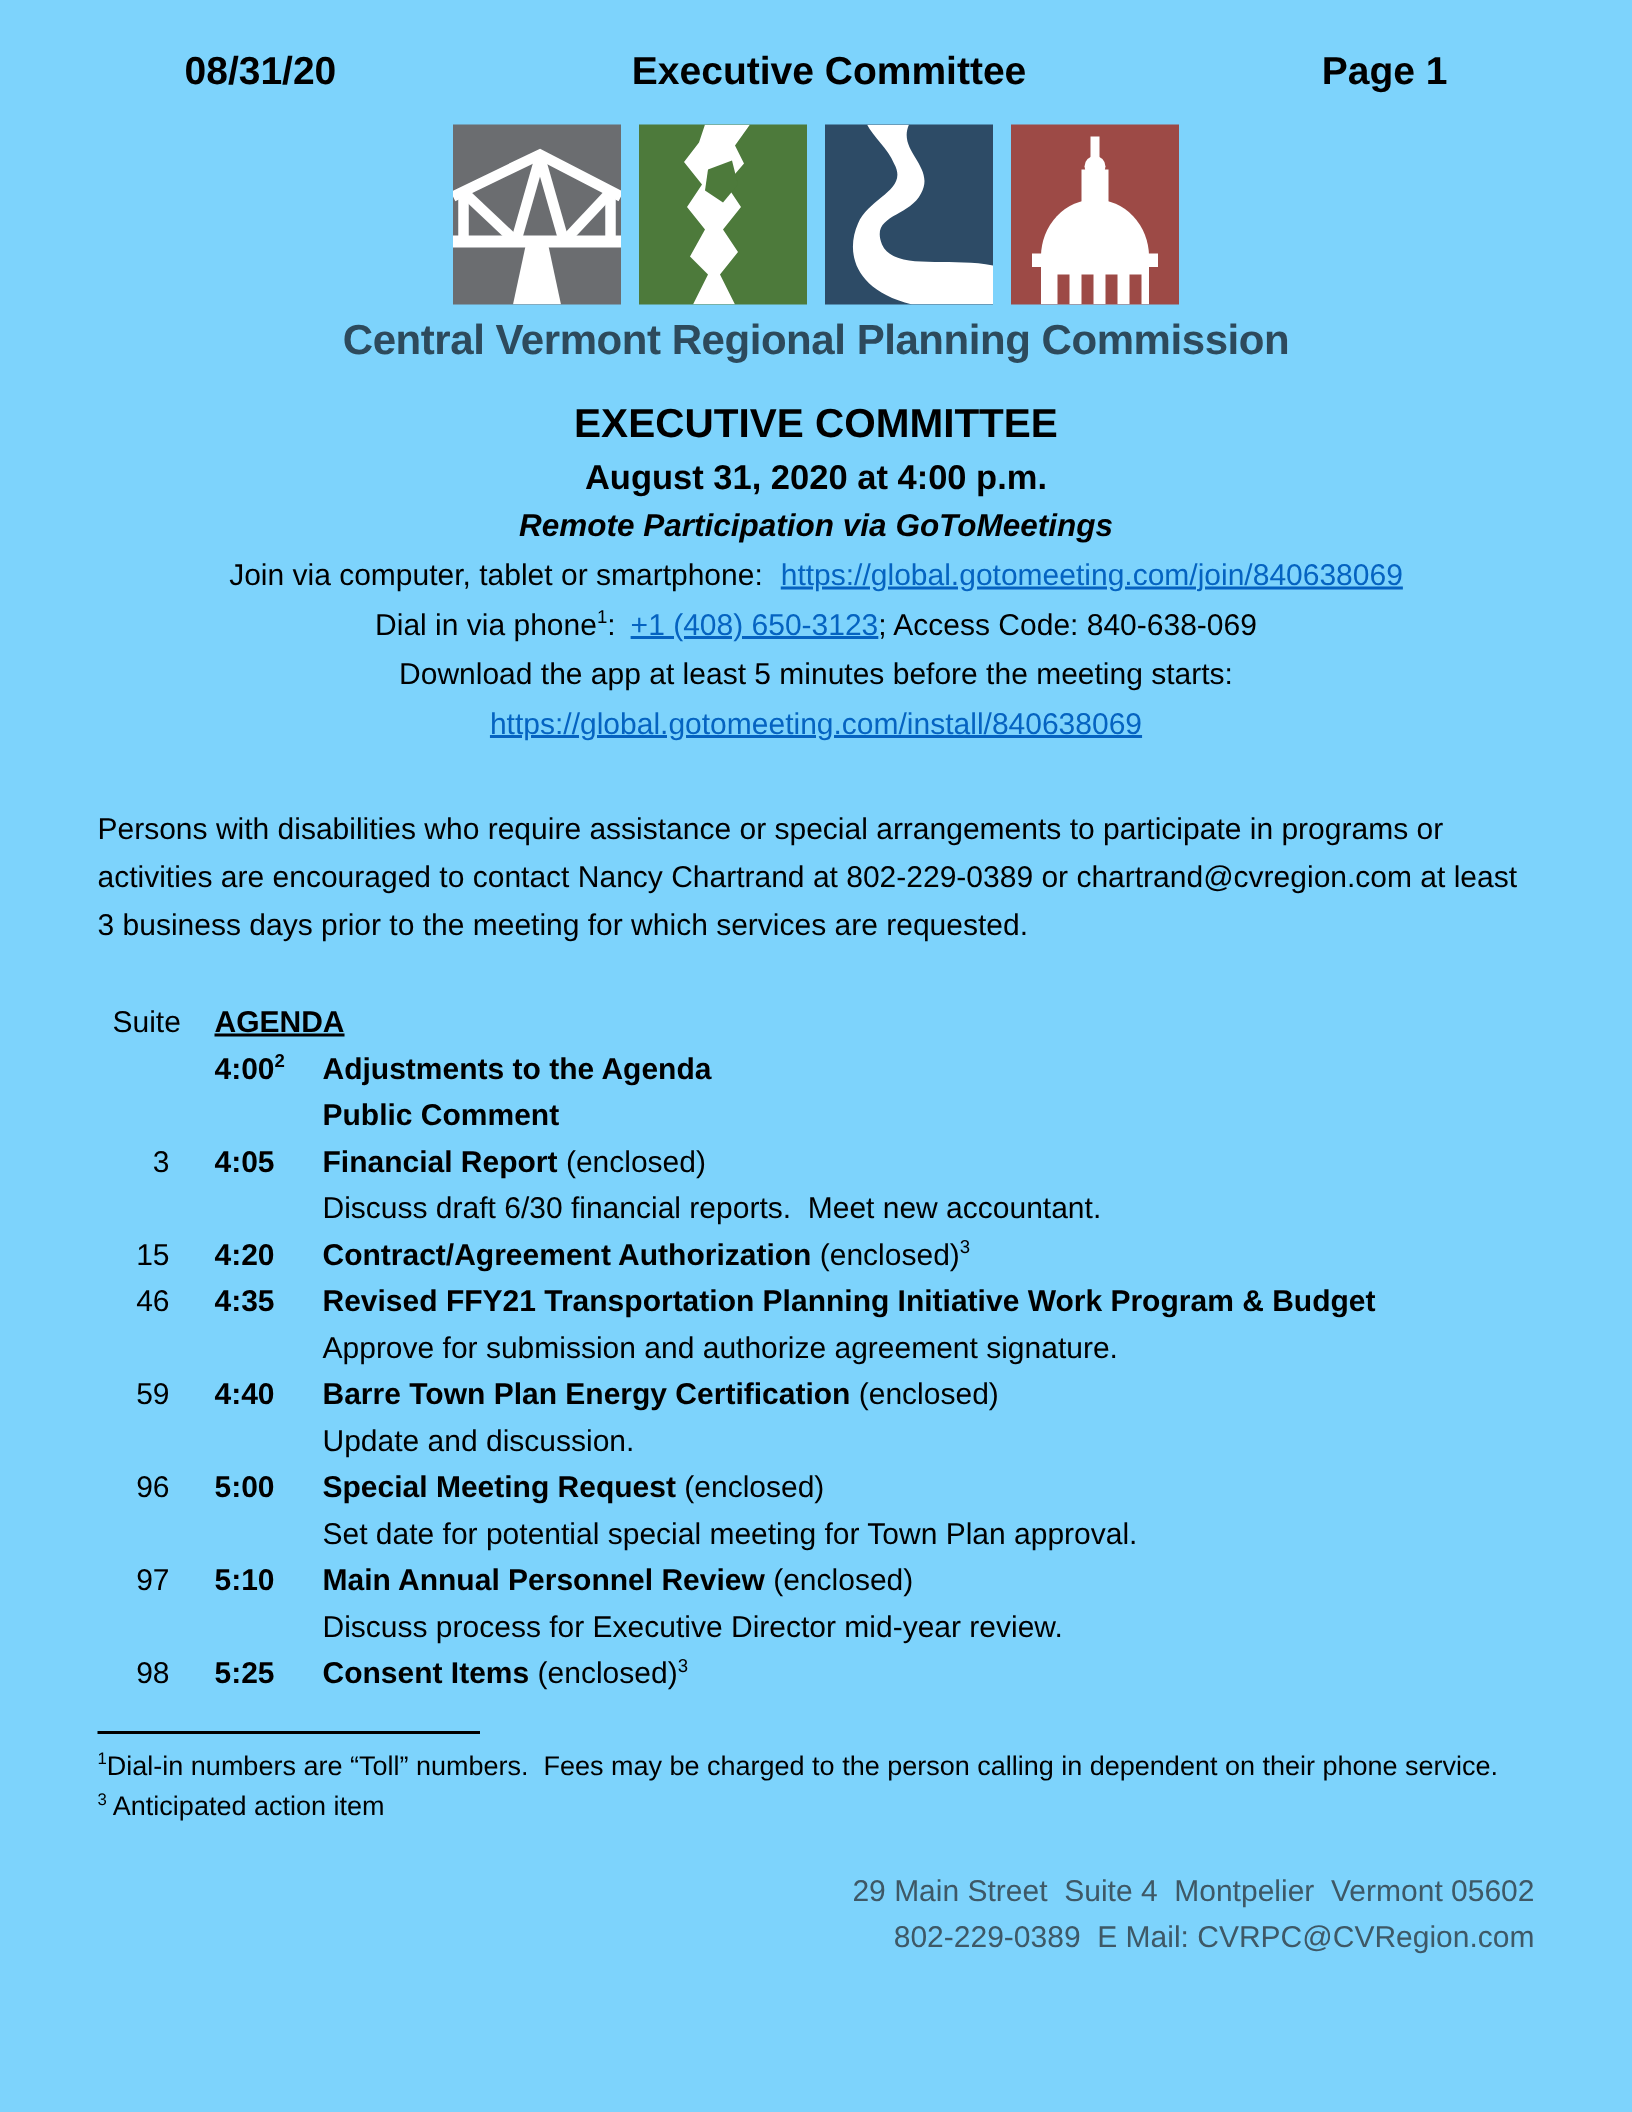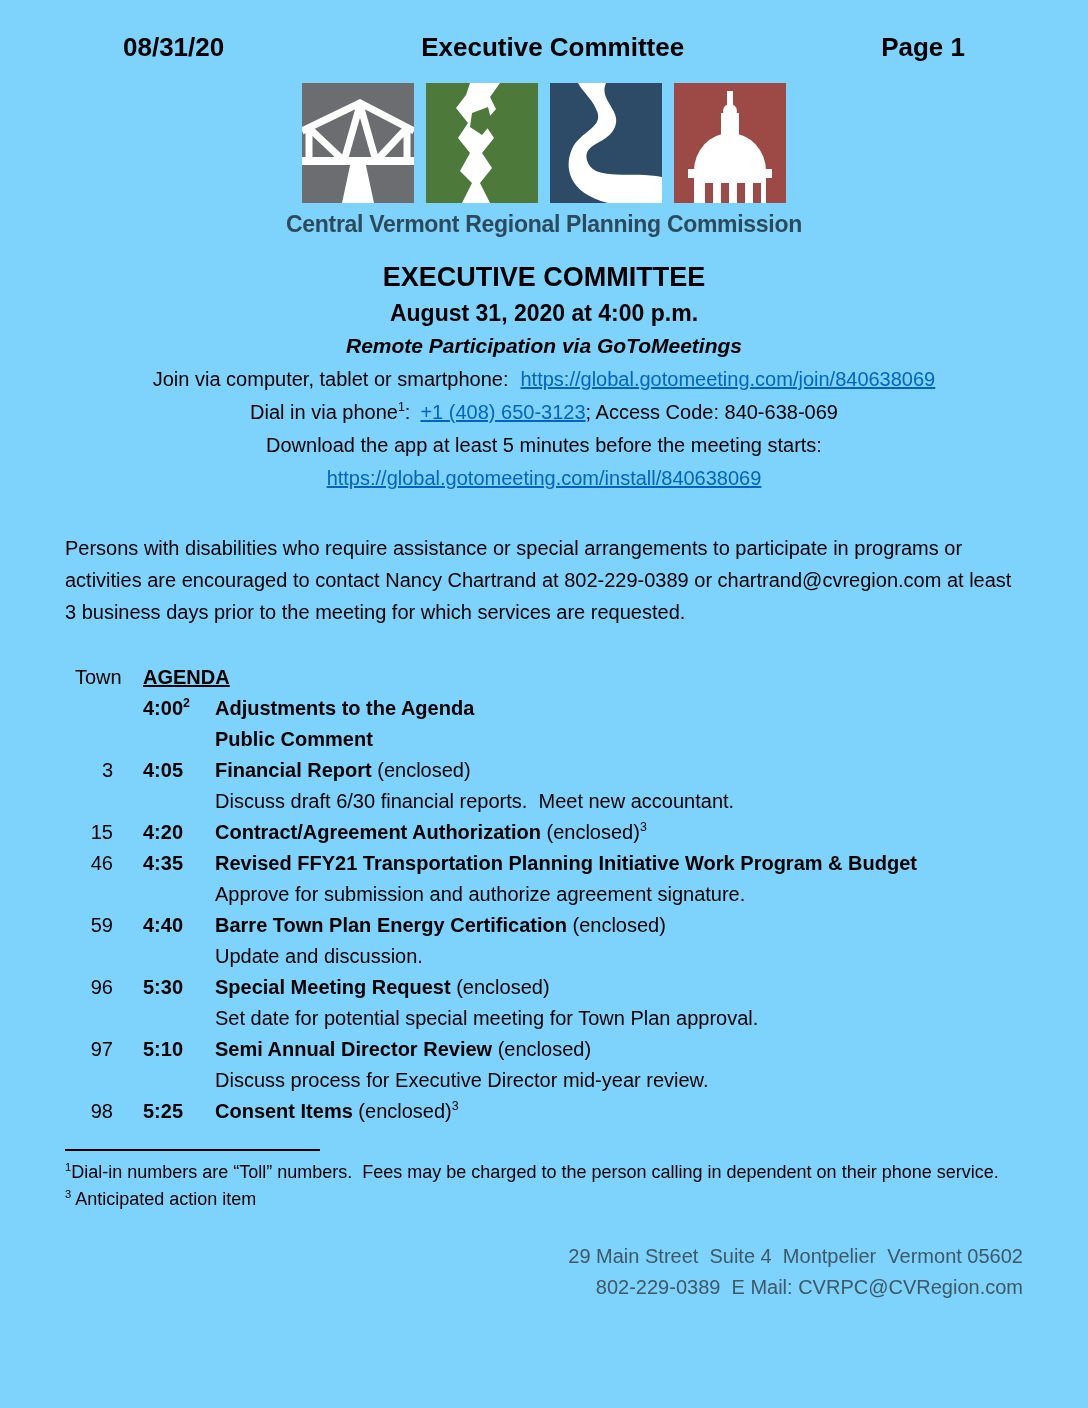--- a/index.html
+++ b/index.html
@@ -17,21 +17,21 @@
   .doc-header{display:flex; align-items:baseline; font-size:26px; font-weight:bold; padding:0 58px;}
   .doc-header .hd-date{flex:none;}
   .doc-header .hd-title{flex:1; text-align:center;}
   .doc-header .hd-page{flex:none;}
 
   
   .logo-block{text-align:center; margin-top:20px;}
   .logo-panels{display:flex; justify-content:center; gap:12px; height:120px;}
   .logo-panel{width:112px; height:120px; position:relative; overflow:hidden; flex:none;}
   .logo-panel svg{display:block; width:112px; height:120px;}
-  .org-name{margin-top:8px; font-size:23px; font-weight:bold; letter-spacing:-0.3px; color:var(--brand);}
+  .org-name{margin-top:8px; font-size:28px; font-weight:bold; letter-spacing:-0.3px; color:var(--brand);}
 
   
   .meeting{text-align:center;}
   .m-title{font-size:27px; font-weight:bold; margin-top:24px;}
   .m-date{font-size:23px; font-weight:bold; margin-top:7px;}
   .m-mode{font-size:21px; font-weight:bold; font-style:italic; margin-top:7px;}
   .m-line{font-size:20px; margin-top:10px;}
   a.link{color:var(--link); text-decoration:underline; cursor:pointer;}
   .join-link{margin-left:12px;}
   .dial-link{margin-left:10px;}
@@ -136,21 +136,21 @@
 
     <div class="m-line">
       <a class="link">https://global.gotomeeting.com/install/840638069</a>
     </div>
   </div>
 
   <p class="notice">Persons with disabilities who require assistance or special arrangements to participate in programs or activities are encouraged to contact Nancy Chartrand at 802-229-0389 or chartrand@cvregion.com at least 3 business days prior to the meeting for which services are requested.</p>
 
   <div class="agenda">
     <div class="agenda-head">
-      <span class="ph">Town</span>
+      <span class="ph">Suite</span>
       <span class="ah">AGENDA</span>
     </div>
     <div id="agenda-list">
         <div class="agenda-row">
           <span class="col-page"></span>
           <span class="col-time">4:00<sup>2</sup></span>
           <span class="col-title"><b>Adjustments to the Agenda</b></span>
         </div>
         <div class="agenda-row">
           <span class="col-page"></span>
@@ -191,32 +191,32 @@
           <span class="col-time">4:40</span>
           <span class="col-title"><b>Barre Town Plan Energy Certification</b> (enclosed)</span>
         </div>
         <div class="agenda-row">
           <span class="col-page"></span>
           <span class="col-time"></span>
           <span class="col-title">Update and discussion.</span>
         </div>
         <div class="agenda-row">
           <span class="col-page">96</span>
-          <span class="col-time">5:30</span>
+          <span class="col-time">5:00</span>
           <span class="col-title"><b>Special Meeting Request</b> (enclosed)</span>
         </div>
         <div class="agenda-row">
           <span class="col-page"></span>
           <span class="col-time"></span>
           <span class="col-title">Set date for potential special meeting for Town Plan approval.</span>
         </div>
         <div class="agenda-row">
           <span class="col-page">97</span>
           <span class="col-time">5:10</span>
-          <span class="col-title"><b>Semi Annual Director Review</b> (enclosed)</span>
+          <span class="col-title"><b>Main Annual Personnel Review</b> (enclosed)</span>
         </div>
         <div class="agenda-row">
           <span class="col-page"></span>
           <span class="col-time"></span>
           <span class="col-title">Discuss process for Executive Director mid-year review.</span>
         </div>
         <div class="agenda-row">
           <span class="col-page">98</span>
           <span class="col-time">5:25</span>
           <span class="col-title"><b>Consent Items</b> (enclosed)<sup>3</sup></span>

